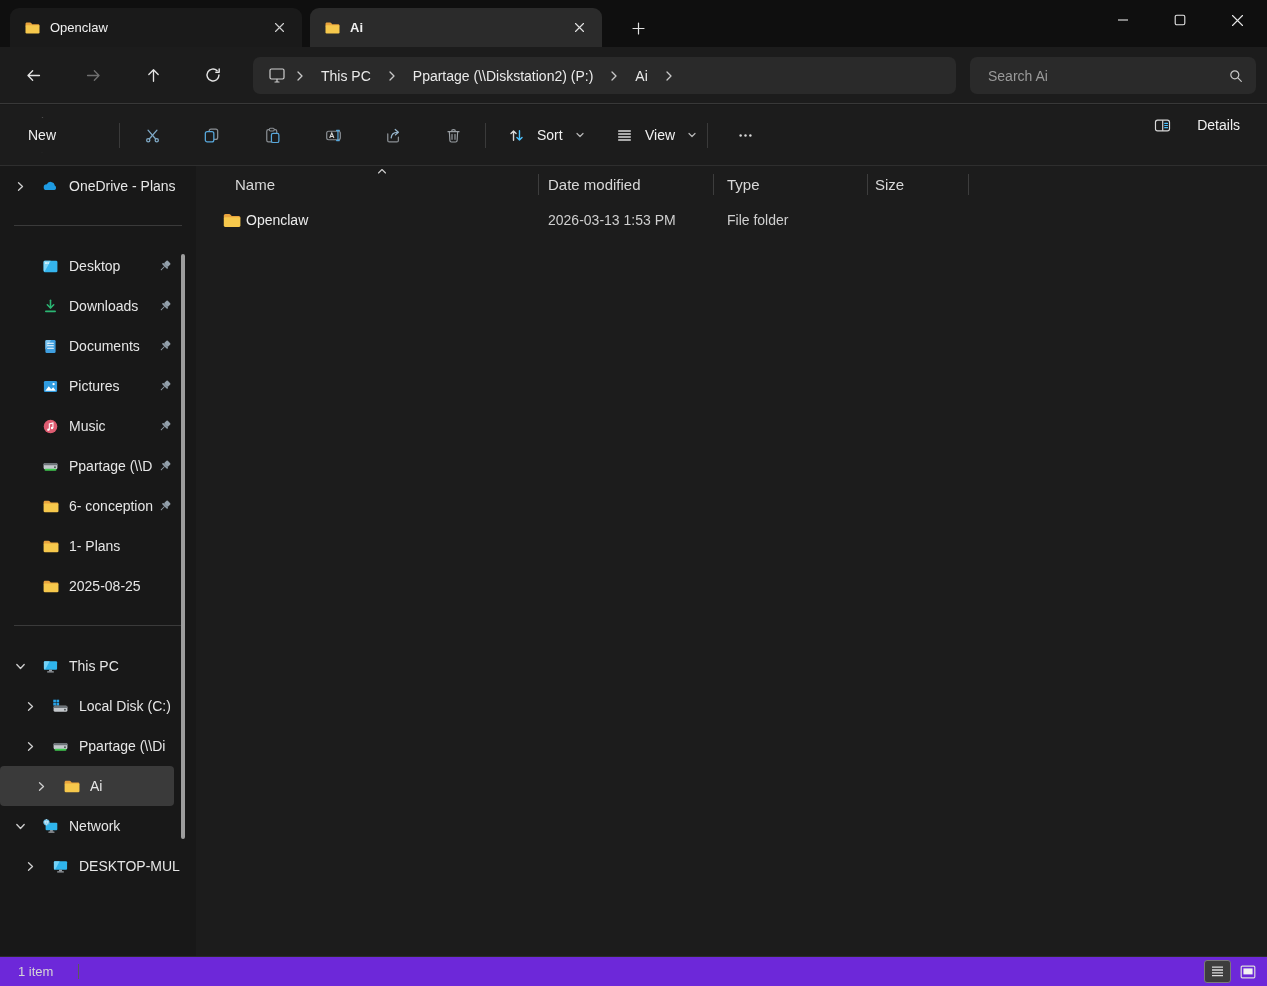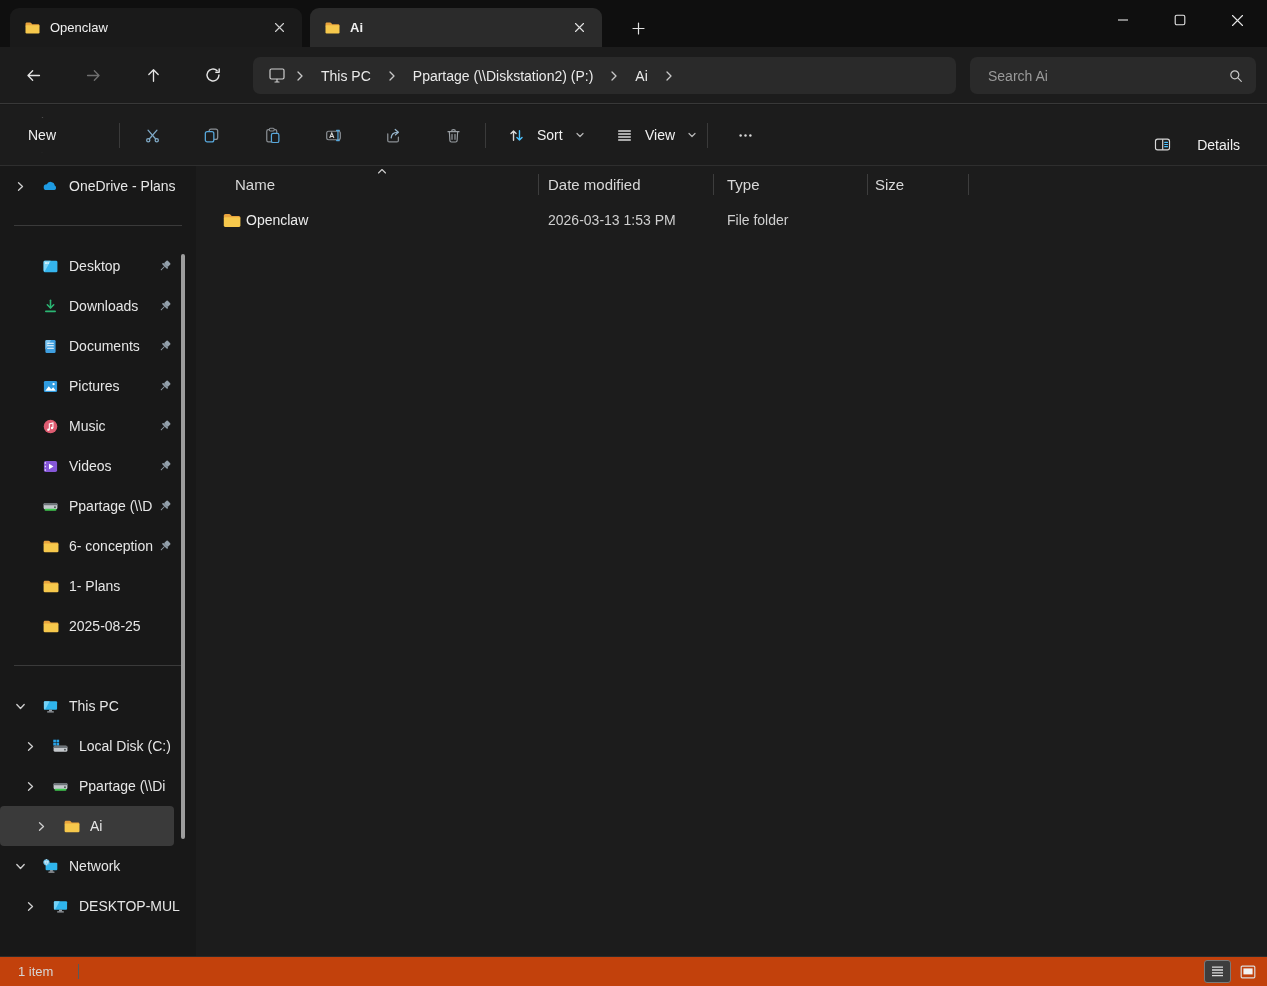--- a/index.html
+++ b/index.html
@@ -36,21 +36,21 @@
   .searchbox input::placeholder{color:#9a9a9a;opacity:1;}
 
   
   .toolbar{position:absolute;left:0;top:105px;width:100%;height:61px;background:#1c1c1c;border-bottom:1px solid #2e2e2e;box-sizing:border-box;}
   .tb-new{position:absolute;left:18px;top:12px;height:36px;border-radius:6px;display:flex;align-items:center;gap:9px;padding:0 10px;flex-direction:column;}
   .tb-new .nlabel{font-size:14px;color:#f0f0f0;}
   .tb-sep{position:absolute;top:18px;width:1px;height:25px;background:#3a3a3a;}
   .tb-ibtn{position:absolute;top:12px;width:40px;height:36px;border-radius:6px;display:flex;align-items:center;justify-content:center;}
   .tb-txtbtn{position:absolute;top:12px;height:36px;border-radius:6px;display:flex;align-items:center;gap:12px;padding:0 11px;}
   .tb-txtbtn .tlab{font-size:14px;color:#f0f0f0;}
-  .tb-details{position:absolute;right:16px;top:12px;height:36px;border-radius:6px;display:flex;align-items:flex-end;gap:25px;padding:0 11px;}
+  .tb-details{position:absolute;right:16px;top:12px;height:36px;border-radius:6px;display:flex;align-items:flex-start;gap:25px;padding:0 11px;}
   .tb-details .tlab{font-size:14px;color:#f0f0f0;}
 
   
   .content{position:absolute;left:0;top:166px;width:100%;height:790px;}
   .sidebar{position:absolute;left:0;top:0;width:196px;height:100%;background:#181818;overflow:hidden;}
   .si{display:flex;align-items:center;height:40px;cursor:default;}
   .si .chev{width:24px;min-width:24px;display:flex;justify-content:center;margin-left:8px;}
   .si.lvl1 .chev{margin-left:18px;}
   .si.lvl2 .chev{margin-left:29px;}
   .si .ic{width:17px;height:17px;min-width:17px;margin-left:10px;}
@@ -66,21 +66,21 @@
   .hdr-sep{position:absolute;top:8px;width:1px;height:21px;background:#3d3d3d;}
   .sort-caret{position:absolute;left:180px;top:1px;}
   .file-row{position:relative;height:37px;}
   .file-row .fic{position:absolute;left:26px;top:9px;}
   .file-row .fname{position:absolute;left:50px;top:0;line-height:37px;font-size:14px;color:#ececec;}
   .file-row .fdate{position:absolute;left:352px;top:0;line-height:37px;font-size:14px;color:#cfcfcf;}
   .file-row .ftype{position:absolute;left:531px;top:0;line-height:37px;font-size:14px;color:#cfcfcf;}
   .file-row .fsize{position:absolute;left:679px;top:0;line-height:37px;font-size:14px;color:#cfcfcf;}
 
   
-  .statusbar{position:absolute;left:0;bottom:0;width:100%;height:30px;background:#c2410c;border-top:1px solid #2b2b2b;box-sizing:border-box;}
+  .statusbar{position:absolute;left:0;bottom:0;width:100%;height:30px;background:#6d28d9;border-top:1px solid #2b2b2b;box-sizing:border-box;}
   .sb-count{position:absolute;left:18px;top:0;line-height:29px;font-size:13px;color:#d6d6d6;}
   .sb-div{position:absolute;left:78px;top:7px;width:1px;height:15px;background:#5a5a5a;}
   .sb-btn{position:absolute;top:3px;width:27px;height:23px;border-radius:3px;display:flex;align-items:center;justify-content:center;}
   .sb-btn.active{background:#3d3d3d;border:1px solid #7a7a7a;box-sizing:border-box;}
   .sb-list{right:36px;}.sb-thumb{right:6px;}
 </style>
 </head>
 <body>
 
 <div class="window">
@@ -391,38 +391,20 @@
         <span class="lbl">Music</span>
         <svg class="pin" viewBox="0 0 16 16">
             <g transform="rotate(45 8 8)" fill="#93a0ab">
               <rect x="5.2" y="1.2" width="5.6" height="5" rx="1"></rect>
               <rect x="4" y="6.2" width="8" height="1.8" rx=".9"></rect>
               <rect x="7.55" y="8" width=".9" height="5.4"></rect>
             </g>
           </svg>
       </div>
 
-      <div class="si lvl0">
-        <span class="chev"></span>
-        <svg class="ic" viewBox="0 0 16 16">
-            <rect x="1.8" y="2.8" width="12.4" height="10.4" rx="1.6" fill="#8657d8"></rect>
-            <rect x="2.6" y="4" width="1.2" height="1.4" fill="#fff" opacity=".8"></rect>
-            <rect x="2.6" y="7.3" width="1.2" height="1.4" fill="#fff" opacity=".8"></rect>
-            <rect x="2.6" y="10.6" width="1.2" height="1.4" fill="#fff" opacity=".8"></rect>
-            <path d="M6.6 5.5l4.2 2.5-4.2 2.5z" fill="#fff"></path>
-          </svg>
-        <span class="lbl">Videos</span>
-        <svg class="pin" viewBox="0 0 16 16">
-            <g transform="rotate(45 8 8)" fill="#93a0ab">
-              <rect x="5.2" y="1.2" width="5.6" height="5" rx="1"></rect>
-              <rect x="4" y="6.2" width="8" height="1.8" rx=".9"></rect>
-              <rect x="7.55" y="8" width=".9" height="5.4"></rect>
-            </g>
-          </svg>
-      </div>
 
       <div class="si lvl0">
         <span class="chev"></span>
         <svg class="ic" viewBox="0 0 16 16">
             <rect x="1.5" y="4.6" width="13" height="6" rx="1.5" fill="#c3c7cb"></rect>
             <rect x="1.5" y="4.6" width="13" height="2.2" rx="1.1" fill="#6d7378"></rect>
             <circle cx="12.2" cy="8.6" r=".8" fill="#3c4043"></circle>
             <rect x="2.4" y="10.2" width="11.2" height="1.8" rx=".9" fill="#3fc74f"></rect>
           </svg>
         <span class="lbl">Ppartage (\\D</span>

